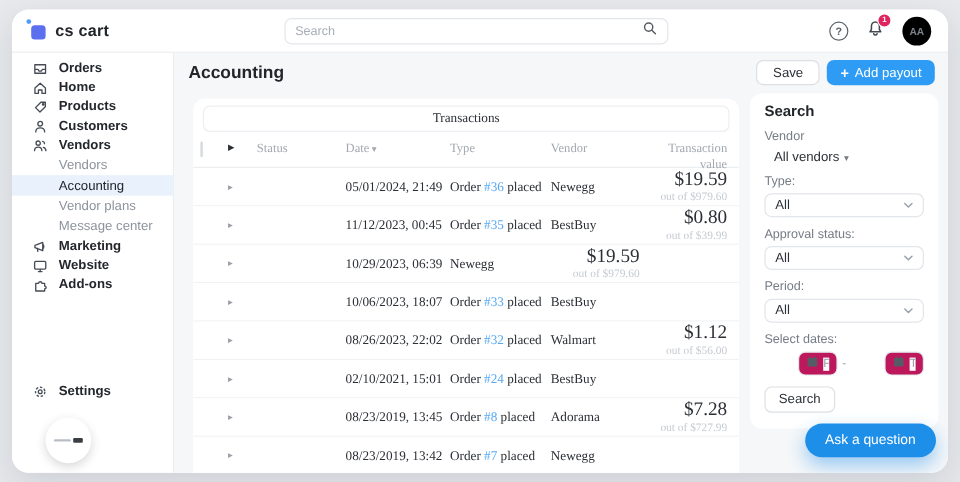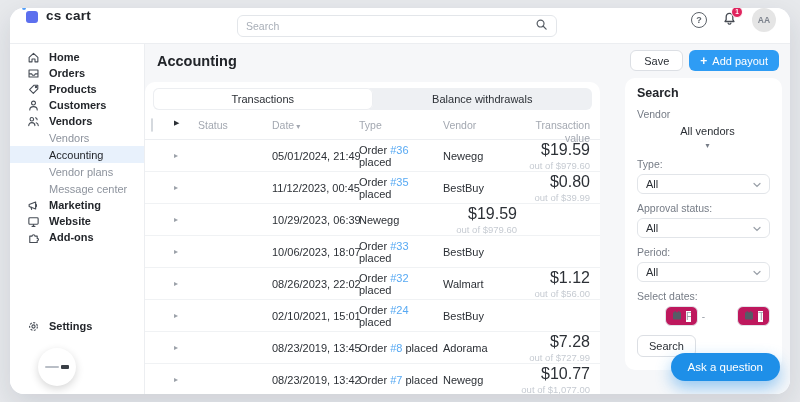--- a/index.html
+++ b/index.html
@@ -4,40 +4,40 @@
 <style>
   * { margin:0; padding:0; box-sizing:border-box; }
   html,body { width:800px; height:402px; }
   body { background:#e7e9ec; font-family:"Liberation Sans", sans-serif; position:relative; overflow:hidden; -webkit-font-smoothing:antialiased; }
 
   .app { position:absolute; left:10px; top:8px; width:780px; height:386px; background:#fff;
          border-radius:14px; box-shadow:0 10px 28px rgba(25,35,60,.12); overflow:hidden;
          display:flex; flex-direction:column; }
 
   
-  .topbar { flex:0 0 36px; border-bottom:1px solid #eceef1; display:flex; align-items:flex-start;
+  .topbar { flex:0 0 36px; border-bottom:1px solid #eceef1; display:flex; align-items:center;
             padding:0 14px; position:relative; background:#fff; z-index:3; }
   .logo { display:flex; align-items:center; gap:7px; }
   .logo-mark { position:relative; width:15px; height:15px; }
   .logo-square { position:absolute; left:2px; top:3px; width:12px; height:12px; border-radius:3px; background:#5c6fee; }
   .logo-dot { position:absolute; left:-2px; top:-2px; width:4px; height:4px; border-radius:2px; background:#4f9cf8; }
   .logo-text { font-size:13.5px; font-weight:bold; color:#22252a; letter-spacing:.2px; }
   .topbar-search { position:absolute; left:227px; top:7px; width:320px; height:22px;
                    border:1px solid #e3e6ea; border-radius:6px; display:flex; align-items:center;
                    padding:0 8px; background:#fff; }
   .topbar-search input { border:0; outline:0; flex:1; font-size:10.5px; color:#2c3036; font-family:inherit; background:transparent; }
   .topbar-search input::placeholder { color:#a8aeb7; }
   .topbar-right { margin-left:auto; display:flex; align-items:center; gap:15px; }
   .help-circle { width:16px; height:16px; border:1.4px solid #5c6269; border-radius:50%; color:#5c6269;
                  font-size:9px; font-weight:bold; display:flex; align-items:center; justify-content:center; cursor:pointer; }
   .bell-wrap { position:relative; cursor:pointer; display:flex; }
   .notif-badge { position:absolute; top:-5px; right:-6px; min-width:12px; height:12px; background:#e0245e;
                  border:1.5px solid #fff; border-radius:7px; color:#fff; font-size:6.5px; font-weight:bold;
                  display:flex; align-items:center; justify-content:center; padding:0 2px; }
-  .avatar { width:24px; height:24px; border-radius:50%; background:#e5e5e5; color:#7c828c; font-size:8.5px;
+  .avatar { width:24px; height:24px; border-radius:50%; background:#000000; color:#7c828c; font-size:8.5px;
             font-weight:bold; display:flex; align-items:center; justify-content:center; cursor:pointer; }
 
   
   .body-row { flex:1; display:flex; min-height:0; }
 
   .sidebar { flex:0 0 135px; width:135px; border-right:1px solid #eceef1; background:#fff;
              padding-top:5px; position:relative; }
   .nav-item { height:16px; display:flex; align-items:center; gap:9px; padding-left:16px;
               font-size:11px; font-weight:bold; color:#23262b; cursor:pointer; }
   .nav-ic { width:14px; display:flex; justify-content:center; align-items:center; }
@@ -56,22 +56,22 @@
   .page-title { position:absolute; left:12px; top:9px; font-size:14.5px; font-weight:bold; color:#22252a; }
   .page-actions { position:absolute; right:11px; top:6px; display:flex; gap:6px; }
   .btn { font-family:inherit; cursor:pointer; }
   .btn-save { height:21px; padding:0 13px; background:#fff; border:1px solid #dcdfe4; border-radius:6px;
               font-size:11px; color:#2c3036; }
   .btn-primary { height:21px; padding:0 11px; background:#2e9cf4; border:0; border-radius:6px; color:#fff;
                  font-size:11px; display:flex; align-items:center; gap:5px; }
   .btn-primary .plus { font-size:12px; font-weight:bold; line-height:1; }
 
   
-  .table-card { position:absolute; left:0; top:38px; width:455px; bottom:0; background:#fff;
-                border-radius:10px 10px 0 0; overflow:hidden; }
+  .table-card { position:absolute; left:16px; top:38px; width:455px; bottom:0; background:#fff;
+                border-radius:10px 10px 0 0; overflow:hidden;font-family:Liberation Serif, serif; }
   .segmented { margin:6px 8px 4px; height:22px; background:#eef0f3; border-radius:6px; display:flex; }
   .seg { flex:1; display:flex; align-items:center; justify-content:center; font-size:11px; color:#2c3036;
          border-radius:6px; cursor:pointer; }
   .seg.active { background:#fff; box-shadow:inset 0 0 0 1px #eceef1; }
 
   .grid { display:grid; grid-template-columns:23px 24px 74px 87px 84px 74px 1fr;
           align-items:center; padding:0 10px 0 6px; }
   .thead { height:26px; align-items:start; padding-top:5px; color:#a3a8b1; font-size:10.5px;
            border-bottom:1px solid #eceef1; }
   .cb { width:12px; height:12px; border:1px solid #d5d9de; border-radius:3px; background:#fff; cursor:pointer; margin-top:1px; }
@@ -85,21 +85,21 @@
   .order-link { color:#57a9f3; text-decoration:none; }
   .c-value { text-align:right; line-height:1.25; }
   .c-value .val { display:block; font-size:16px; color:#2c3036; }
   .c-value .outof { display:block; font-size:9.5px; color:#c6cbd2; }
 
   
   .search-card { position:absolute; left:480px; top:34px; width:157px; background:#fff;
                  border-radius:10px; padding:8px 12px 13px; }
   .sc-title { font-size:12.5px; font-weight:bold; color:#22252a; }
   .sc-label { font-size:10.5px; color:#767c86; margin-top:8px; }
-  .vendor-value { margin:5px 0 0 8px; font-size:11px; color:#2c3036; display:flex; align-items:center; gap:4px; cursor:pointer;flex-direction:column; }
+  .vendor-value { margin:5px 0 0 8px; font-size:11px; color:#2c3036; display:flex; align-items:center; gap:4px; cursor:pointer; }
   .vendor-value .caret { font-size:8px; color:#767c86; }
   .select { margin-top:4px; height:20px; border:1px solid #e2e5e9; border-radius:6px; display:flex;
             align-items:center; justify-content:space-between; padding:0 8px; font-size:11px;
             color:#2c3036; background:#fff; cursor:pointer; }
   .date-row { margin-top:4px; display:flex; align-items:center; gap:4px; }
   .date-input { flex:1; height:20px; border:1px solid #e2e5e9; border-radius:6px; display:flex;
                 align-items:center; gap:4px; padding:0 6px; background:#be185d; min-width:0;margin-left:28px; }
   .date-input input { border:0; outline:0; width:100%; font-size:10px; color:#2c3036; font-family:inherit; }
   .date-input input::placeholder { color:#9aa0a9; }
   .date-dash { color:#9aa0a9; font-size:10px; }
@@ -146,33 +146,33 @@
       <span class="avatar">AA</span>
     </div>
   </div>
 
   <div class="body-row">
 
     <div class="sidebar">
       <div class="nav-item">
         <span class="nav-ic">
           <svg width="13" height="13" viewBox="0 0 14 14" fill="none" stroke="#464c55" stroke-width="1.2" stroke-linejoin="round">
-            <path d="M2.3 6.8 L7 2.6 L11.7 6.8 V11.7 H8.6 V8.6 H5.4 V11.7 H2.3 Z"></path>
-          </svg>
-        </span>
-        <span>Home</span>
-      </div>
-      <div class="nav-item">
-        <span class="nav-ic">
-          <svg width="13" height="13" viewBox="0 0 14 14" fill="none" stroke="#464c55" stroke-width="1.2" stroke-linejoin="round">
             <path d="M2.2 3.2 H11.8 V10.8 H2.2 Z"></path>
               <path d="M2.2 7.4 H5 L6 8.9 H8 L9 7.4 H11.8"></path>
           </svg>
         </span>
         <span>Orders</span>
+      </div>
+      <div class="nav-item">
+        <span class="nav-ic">
+          <svg width="13" height="13" viewBox="0 0 14 14" fill="none" stroke="#464c55" stroke-width="1.2" stroke-linejoin="round">
+            <path d="M2.3 6.8 L7 2.6 L11.7 6.8 V11.7 H8.6 V8.6 H5.4 V11.7 H2.3 Z"></path>
+          </svg>
+        </span>
+        <span>Home</span>
       </div>
       <div class="nav-item">
         <span class="nav-ic">
           <svg width="13" height="13" viewBox="0 0 14 14" fill="none" stroke="#464c55" stroke-width="1.2" stroke-linejoin="round">
             <path d="M7.6 2.4 H11.6 V6.4 L6.8 11.2 L2.8 7.2 Z"></path>
               <circle cx="9.7" cy="4.3" r=".7"></circle>
           </svg>
         </span>
         <span>Products</span>
       </div>
@@ -259,21 +259,20 @@
         <button class="btn btn-save">Save</button>
         <button class="btn btn-primary">
           <span class="plus">+</span>
           <span>Add payout</span>
         </button>
       </div>
 
       <div class="table-card">
         <div class="segmented">
           <div class="seg active">Transactions</div>
-          <div class="seg">Balance withdrawals</div>
         </div>
 
         <div class="grid thead">
           <span><span class="cb"></span></span>
           <span class="tri-head">▶</span>
           <span>Status</span>
           <span class="th-date"><span>Date</span><span class="caret">▾</span></span>
           <span>Type</span>
           <span>Vendor</span>
           <span class="th-value">
@@ -358,24 +357,20 @@
               <span class="outof">out of $727.99</span>
             </span>
           </div>
             <div class="grid trow">
             <span></span>
             <span class="row-expand">▸</span>
             <span class="c-status"></span>
             <span class="c-date">08/23/2019, 13:42</span>
             <span class="c-type"><span>Order</span> <a class="order-link" href="#">#7</a> <span>placed</span></span>
             <span class="c-vendor">Newegg</span>
-            <span class="c-value">
-              <span class="val">$10.77</span>
-              <span class="outof">out of $1,077.00</span>
-            </span>
           </div>
           </div>
       </div>
 
       <div class="search-card">
         <div class="sc-title">Search</div>
 
         <div class="sc-label">Vendor</div>
         <div class="vendor-value">
           <span>All vendors</span>

